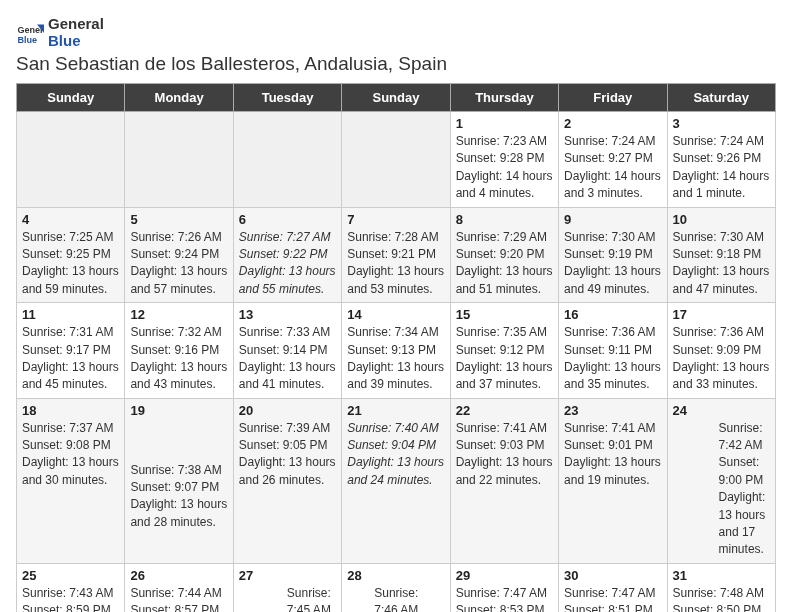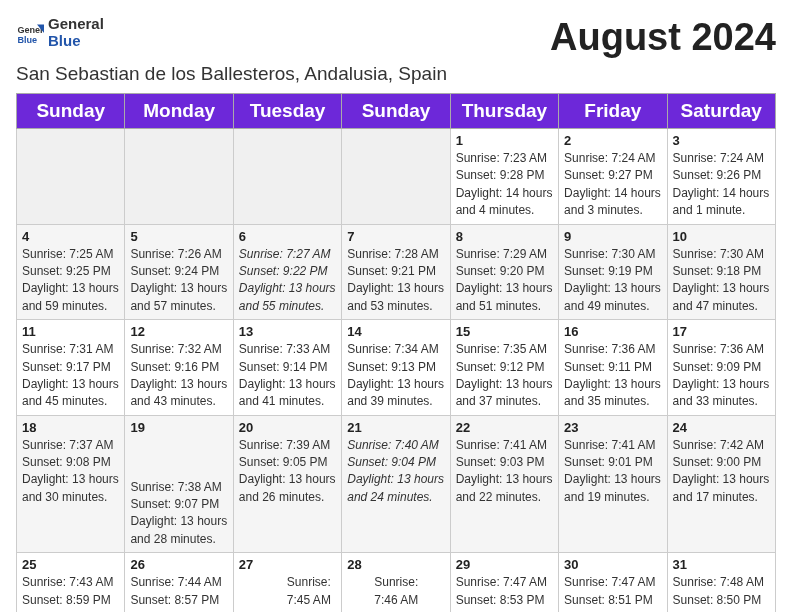--- a/index.html
+++ b/index.html
@@ -36,23 +36,23 @@
       font-size: 19px;
       color: #333;
       margin-bottom: 8px;
     }
     table {
       width: 100%;
       border-collapse: collapse;
       table-layout: fixed;
     }
     thead tr th {
-      background-color: #6d28d9;
+      background-color: #404040;
       color: #fff;
-      font-size: 19px;
+      font-size: 13px;
       font-weight: bold;
       padding: 6px 4px;
       text-align: center;
       border: 1px solid #aaa;
     }
     tbody tr td {
       vertical-align: top;
       border: 1px solid #ccc;
       padding: 4px 5px;
       font-size: 10.5px;
@@ -87,21 +87,20 @@
     <svg class="logo-icon" viewBox="0 0 40 40" xmlns="http://www.w3.org/2000/svg">
       <text x="2" y="20" font-size="13" font-weight="bold" fill="#333">General</text>
       <text x="2" y="34" font-size="13" font-weight="bold" fill="#2255aa">Blue</text>
       <polygon points="30,8 40,8 40,20" fill="#2255aa"></polygon>
     </svg>
     <div>
       <div style="font-size:15px;font-weight:bold;color:#333;line-height:1.1;">General</div>
       <div style="font-size:15px;font-weight:bold;color:#2255aa;line-height:1.1;">Blue</div>
     </div>
   </div>
-  <div class="month-title">August 2024</div>
 </div>
 
 <div class="subtitle">San Sebastian de los Ballesteros, Andalusia, Spain</div>
 
 <table>
   <thead>
     <tr id="days-header">
     <th>Sunday</th>
         <th>Monday</th>
         <th>Tuesday</th>
@@ -279,21 +278,21 @@
         </td>
         <td>
           <span class="day-number">23</span>
           <div class="day-info" style="white-space: pre-line;">Sunrise: 7:41 AM
 Sunset: 9:01 PM
 Daylight: 13 hours
 and 19 minutes.</div>
         </td>
         <td>
           <span class="day-number">24</span>
-          <div class="day-info" style="white-space: pre-line;">Sunrise: 7:42 AM
+          <div class="day-info" style="white-space: pre-line; margin-left: 46px;">Sunrise: 7:42 AM
 Sunset: 9:00 PM
 Daylight: 13 hours
 and 17 minutes.</div>
         </td>
       </tr>
       <tr>
         <td>
           <span class="day-number">25</span>
           <div class="day-info" style="white-space: pre-line;">Sunrise: 7:43 AM
 Sunset: 8:59 PM

